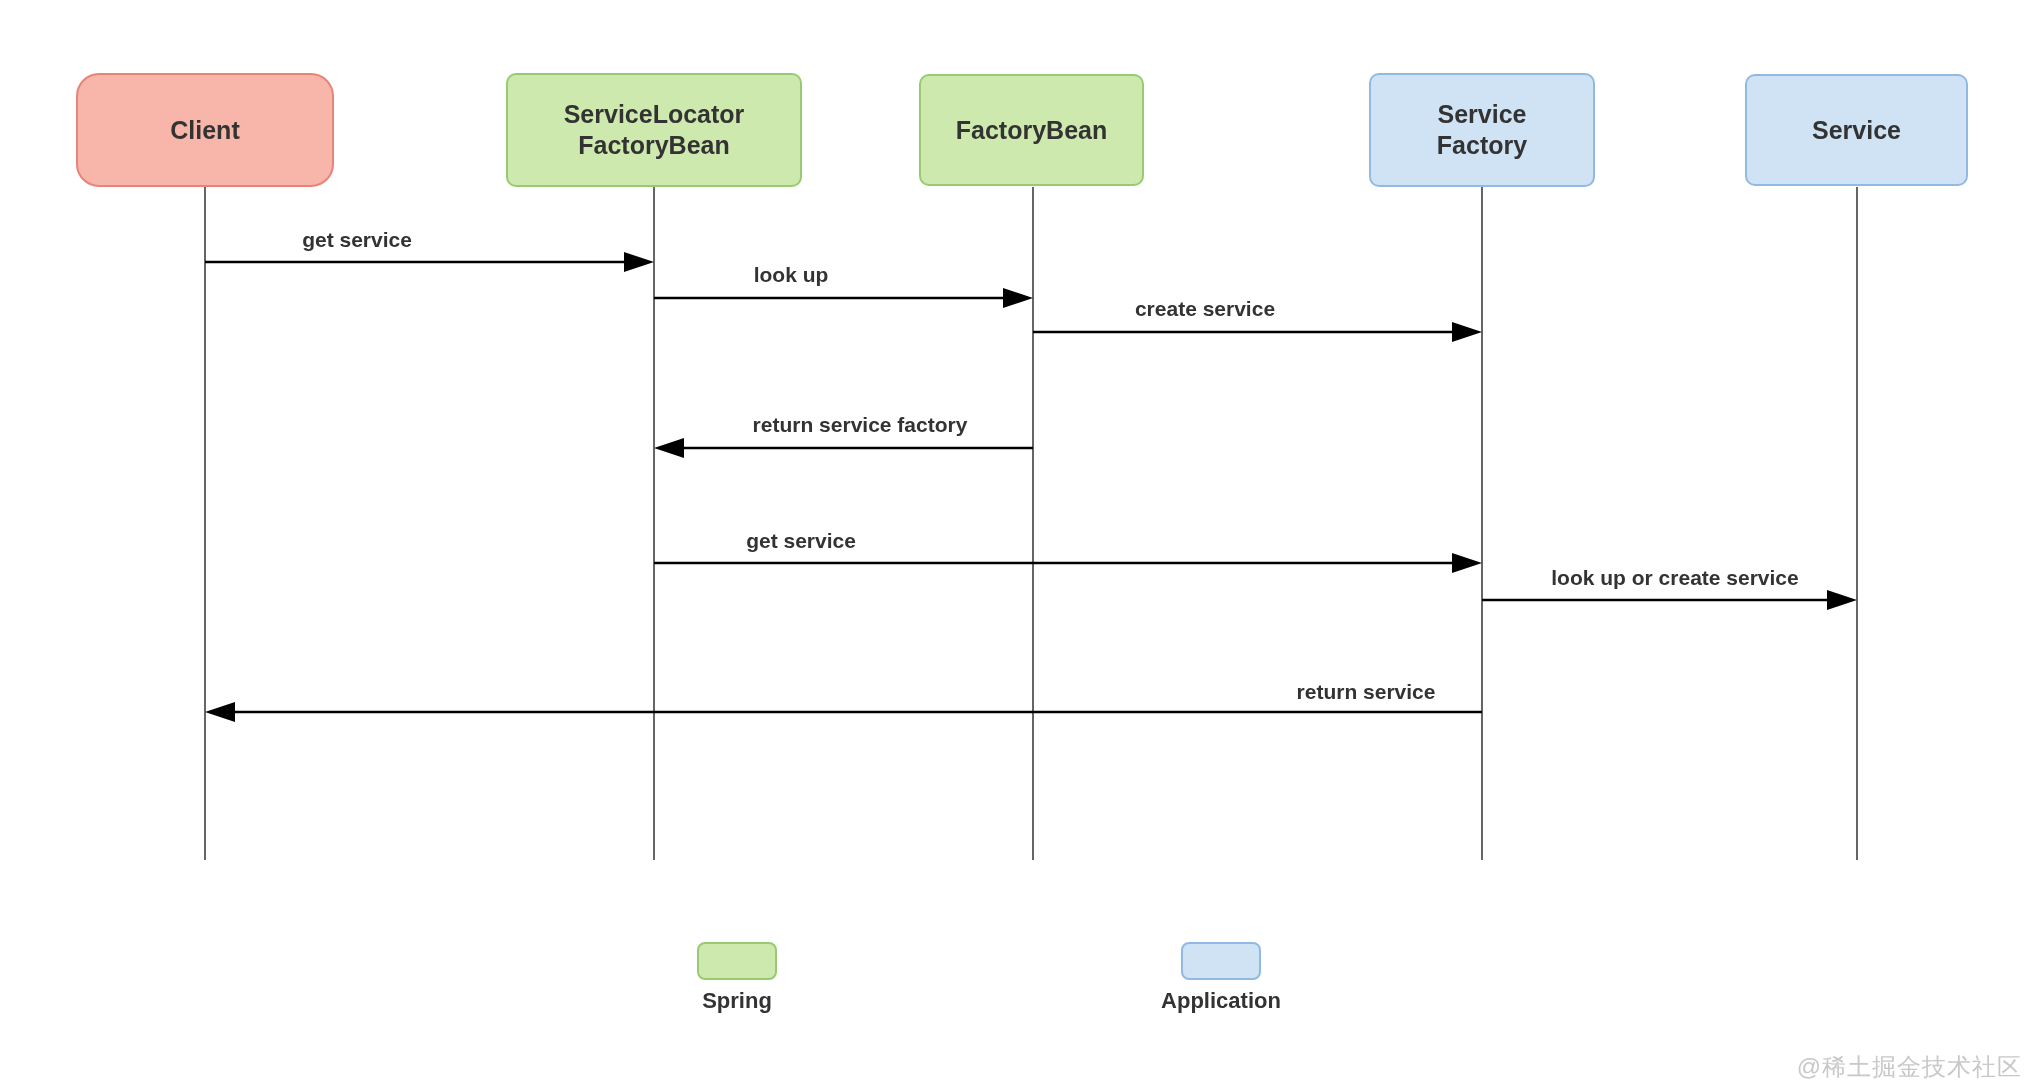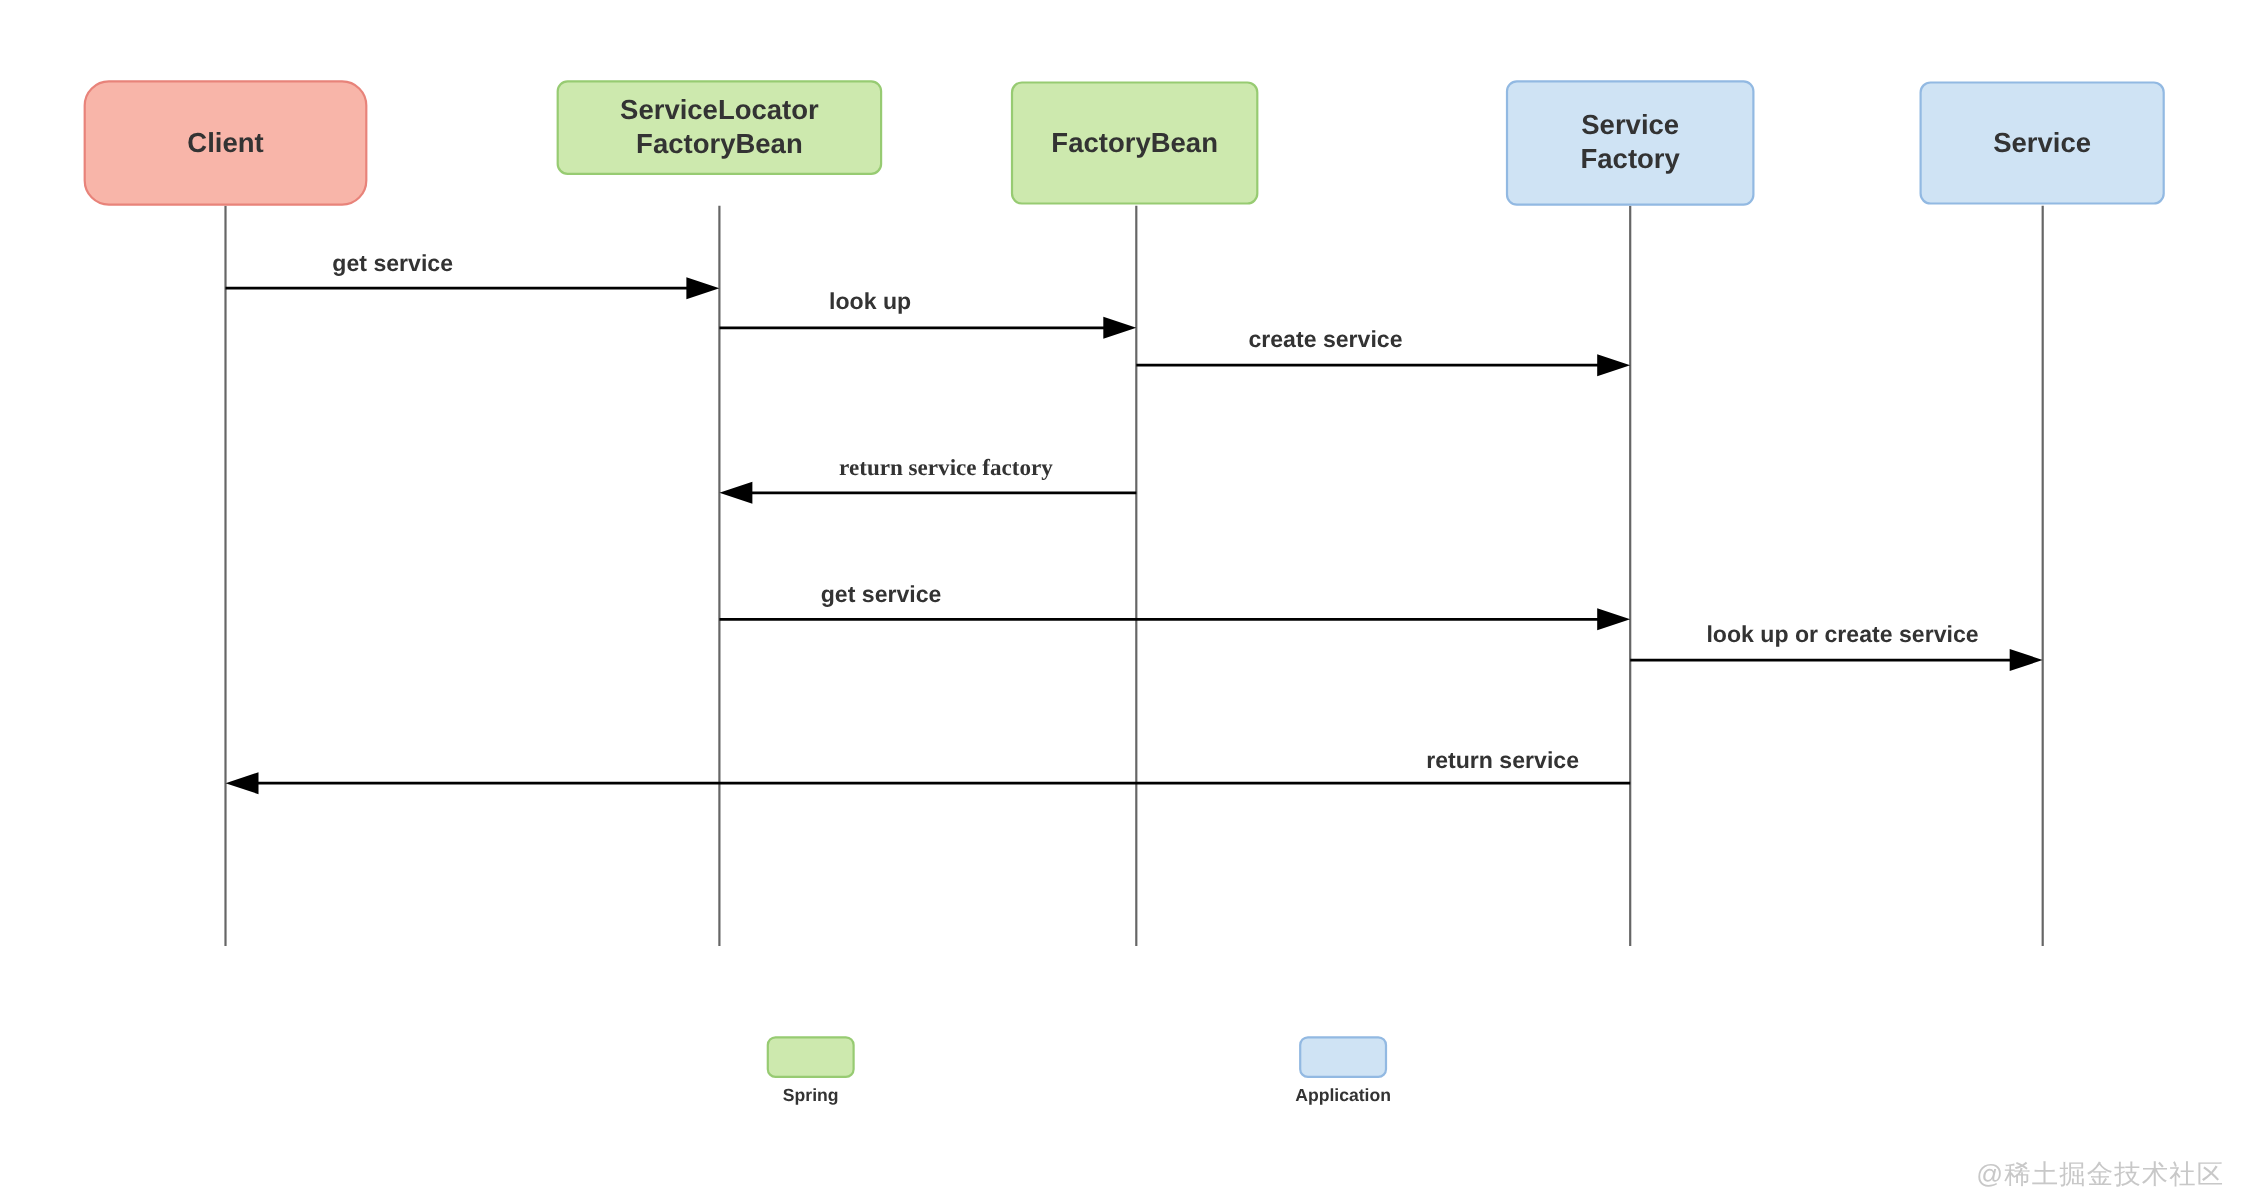--- a/index.html
+++ b/index.html
@@ -34,21 +34,21 @@
     white-space:nowrap;line-height:28px;height:28px;
   }
 
   .legend-swatch{
     position:absolute;width:80px;height:38px;border-radius:8px;border:2px solid;
   }
   .legend-swatch.spring{background:var(--spring_fill);border-color:var(--spring_stroke);}
   .legend-swatch.app{background:var(--app_fill);border-color:var(--app_stroke);}
   .legend-label{
     position:absolute;transform:translateX(-50%);
-    font-size:16px;font-weight:bold;color:var(--text);white-space:nowrap;
+    font-size:22px;font-weight:bold;color:var(--text);white-space:nowrap;
   }
 
   .watermark{
     position:absolute;right:22px;bottom:8px;
     font-size:24px;color:var(--watermark);letter-spacing:1px;
   }
 </style>
 </head>
 <body>
 
@@ -81,42 +81,42 @@
     <polygon points="1857,600 1827,590 1827,610" fill="#000000"></polygon>
 
     <line x1="1482" y1="712" x2="233" y2="712" stroke="#000000" stroke-width="2.5"></line>
     <polygon points="205,712 235,702 235,722" fill="#000000"></polygon>
   </svg>
 
   <div class="actor client" style="left:76px;top:73px;width:258px;height:114px;border-radius:23px;">
     <div class="actor-label">Client</div>
   </div>
 
-  <div class="actor spring" style="left:506px;top:73px;width:296px;height:86px;">
+  <div class="actor spring" style="left:506px;top:73px;width:296px;height:114px;">
     <div class="actor-label">ServiceLocator
 FactoryBean</div>
   </div>
 
   <div class="actor spring" style="left:919px;top:74px;width:225px;height:112px;">
     <div class="actor-label">FactoryBean</div>
   </div>
 
   <div class="actor app" style="left:1369px;top:73px;width:226px;height:114px;">
     <div class="actor-label">Service
 Factory</div>
   </div>
 
   <div class="actor app" style="left:1745px;top:74px;width:223px;height:112px;">
     <div class="actor-label">Service</div>
   </div>
 
   <div class="msg-label" style="left:357px;top:226px;">get service</div>
   <div class="msg-label" style="left:791px;top:261px;">look up</div>
   <div class="msg-label" style="left:1205px;top:295px;">create service</div>
-  <div class="msg-label" style="left:860px;top:411px;font-family:Liberation Serif, serif;">return service factory</div>
+  <div class="msg-label" style="left:860px;top:411px;">return service factory</div>
   <div class="msg-label" style="left:801px;top:527px;">get service</div>
   <div class="msg-label" style="left:1675px;top:564px;">look up or create service</div>
   <div class="msg-label" style="left:1366px;top:678px;">return service</div>
 
   <div class="legend-swatch spring" style="left:697px;top:942px;"></div>
   <div class="legend-label" style="left:737px;top:988px;">Spring</div>
 
   <div class="legend-swatch app" style="left:1181px;top:942px;"></div>
   <div class="legend-label" style="left:1221px;top:988px;">Application</div>
 

